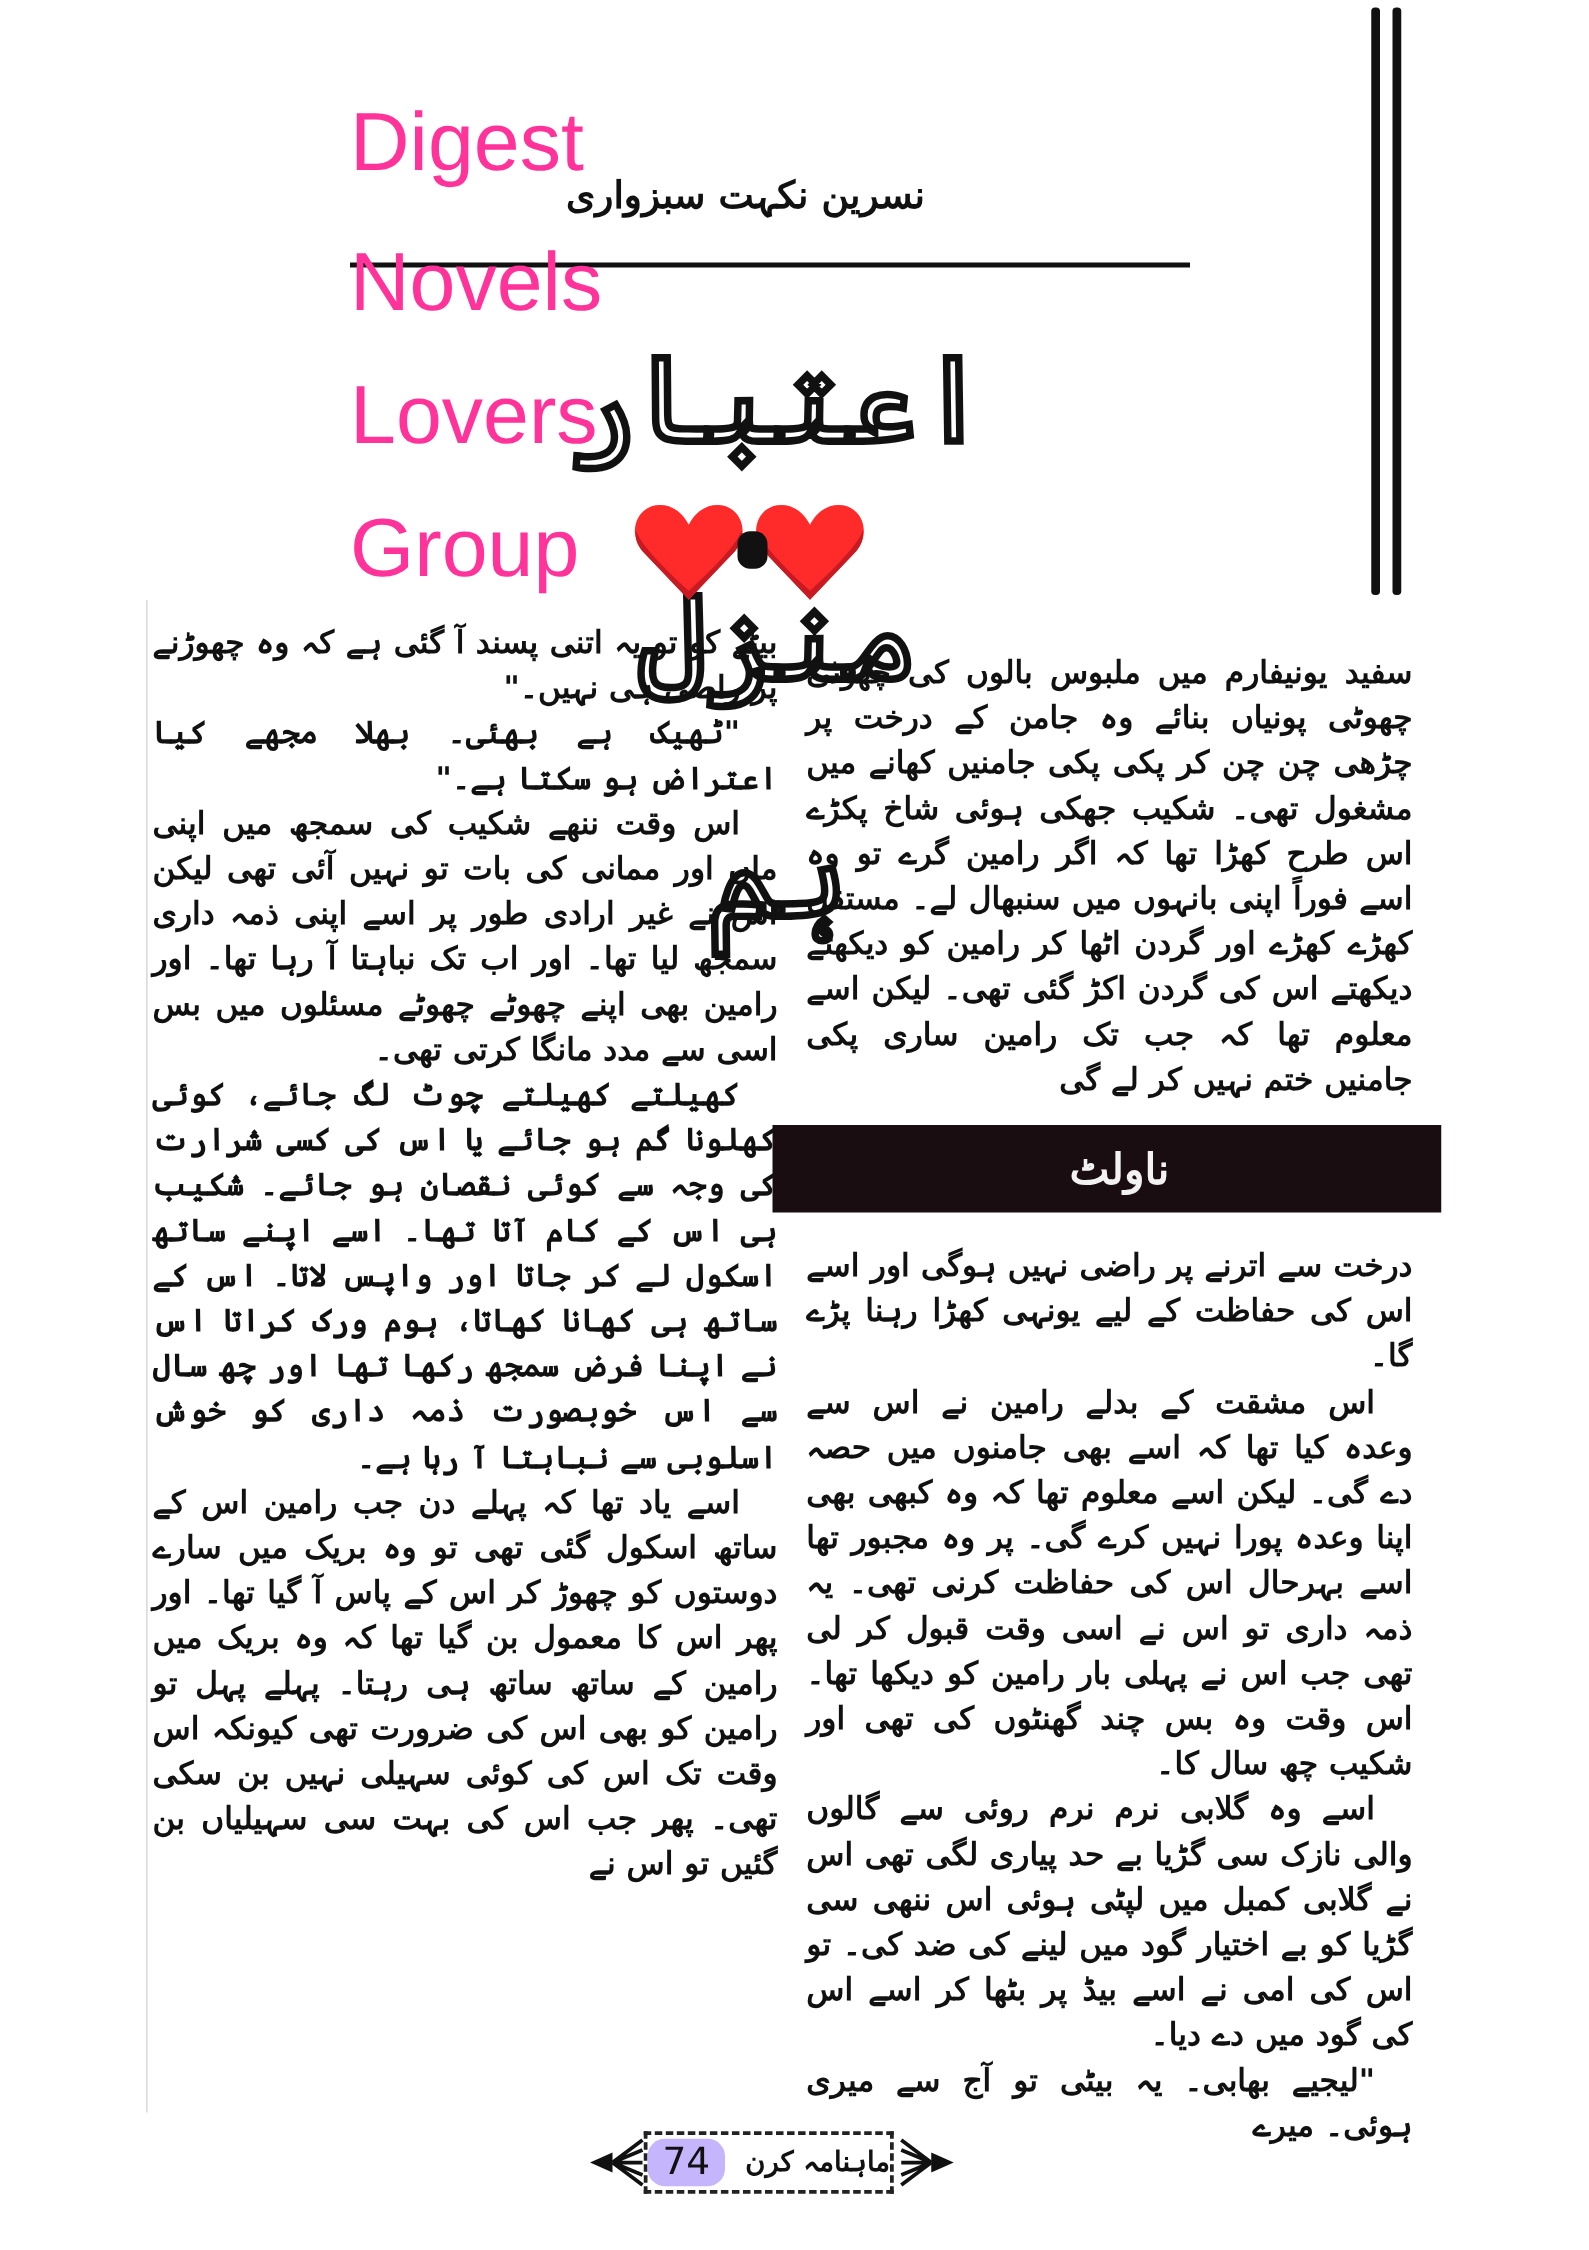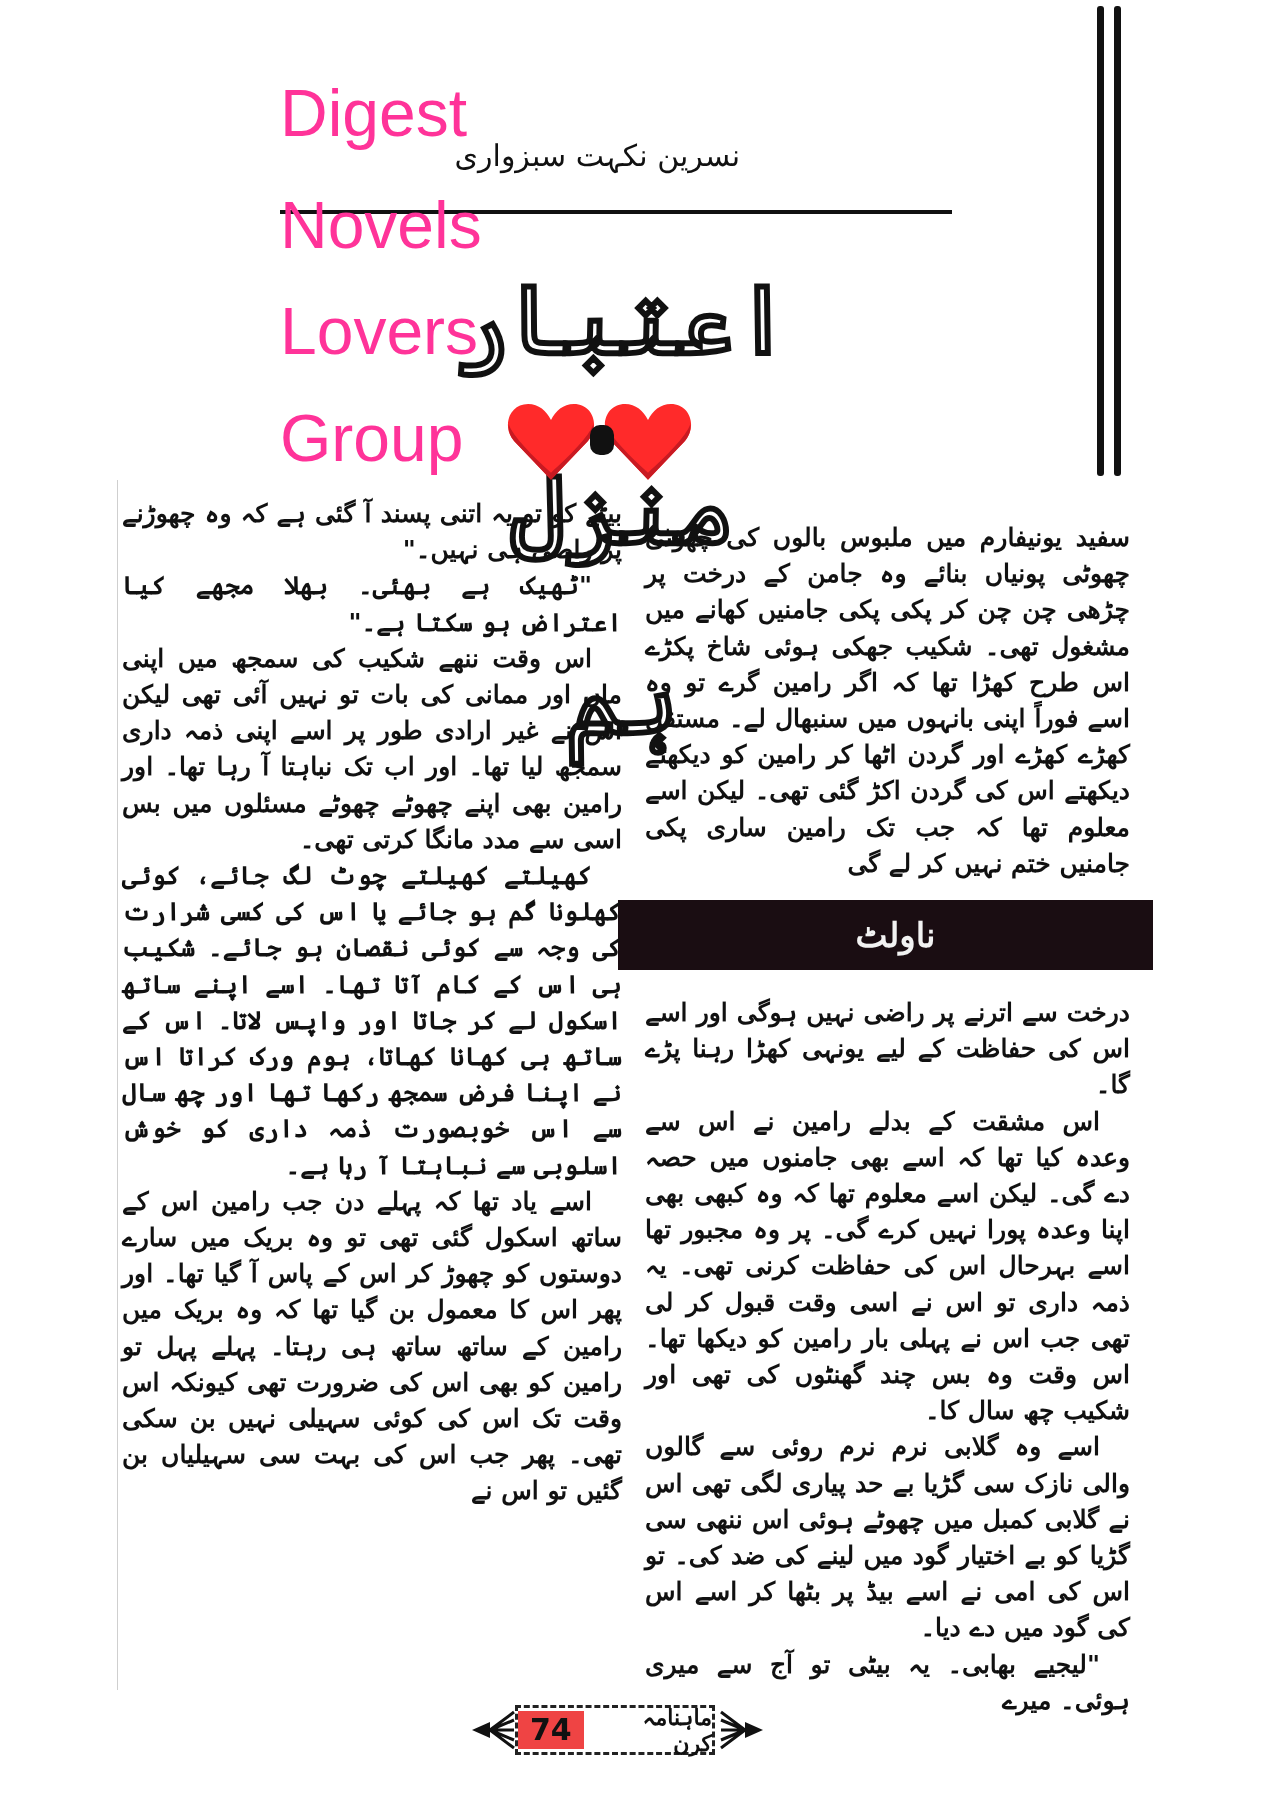--- a/index.html
+++ b/index.html
@@ -5,21 +5,21 @@
     html, body { margin: 0; padding: 0; }
     body {
       width: 1271px; height: 1800px; background: #ffffff;
       position: relative; overflow: hidden;
       font-family: "DejaVu Sans", sans-serif; color: #111;
     }
     .abs { position: absolute; }
     .vbar { position: absolute; top: 6px; width: 7px; height: 470px; background: #111; border-radius: 3px; }
     .author {
       position: absolute; left: 450px; top: 138px; width: 290px; text-align: right;
-      direction: rtl; font-family: "DejaVu Serif", serif; font-weight: normal; font-size: 30px; color: #111;
+      direction: rtl; font-family: "DejaVu Serif", serif; font-weight: bold; font-size: 30px; color: #111;
     }
     .author-rule { position: absolute; left: 280px; top: 210px; width: 672px; height: 4px; background: #111; }
     .title-calli {
       position: absolute; left: 452px; top: 225px; width: 340px; height: 200px;
       direction: rtl; text-align: center; font-family: "DejaVu Serif", serif; font-size: 96px; line-height: 190px;
       color: #fff; -webkit-text-stroke: 3px #111; font-weight: bold; letter-spacing: -6px;
     }
     .wm {
       position: absolute; left: 280px; font-family: "Liberation Sans", sans-serif; font-size: 66px;
       color: #ff3399; line-height: 1; white-space: nowrap;
@@ -38,21 +38,21 @@
     .banner {
       position: absolute; left: 618px; top: 900px; width: 515px; height: 70px; background: #1a0d12;
       display: flex; align-items: center; justify-content: center; padding-left: 20px;
     }
     .banner span { direction: rtl; font-family: "DejaVu Serif", serif; font-size: 34px; color: #f2f2f2; font-weight: bold; }
     .footer {
       position: absolute; left: 515px; top: 1705px; width: 200px; height: 50px;
       border: 3px dashed #222; display: flex; align-items: center; justify-content: center; gap: 16px; box-sizing: border-box;
     }
     .pg {
-      background: #ef4444; font-family: "DejaVu Sans", sans-serif; font-weight: bold; font-size: 30px; padding: 0 12px; line-height: 38px;
+      background: #c4b5fd; font-family: "DejaVu Sans", sans-serif; font-weight: normal; font-size: 30px; padding: 0 12px; line-height: 38px; border-radius: 14px;
     }
     .mag { direction: rtl; font-family: "DejaVu Serif", serif; font-weight: bold; font-size: 22px; }
     .orn { position: absolute; top: 1710px; width: 46px; height: 40px; }
   </style>
 </head>
 <body>
 
 <div class="vbar" style="left:1097px;"></div>
 <div class="vbar" style="left:1114px;"></div>
 
@@ -82,21 +82,21 @@
   <p>سفید یونیفارم میں ملبوس بالوں کی چھوٹی چھوٹی پونیاں بنائے وہ جامن کے درخت پر چڑھی چن چن کر پکی پکی جامنیں کھانے میں مشغول تھی۔ شکیب جھکی ہوئی شاخ پکڑے اس طرح کھڑا تھا کہ اگر رامین گرے تو وہ اسے فوراً اپنی بانہوں میں سنبھال لے۔ مستقل کھڑے کھڑے اور گردن اٹھا کر رامین کو دیکھتے دیکھتے اس کی گردن اکڑ گئی تھی۔ لیکن اسے معلوم تھا کہ جب تک رامین ساری پکی جامنیں ختم نہیں کر لے گی</p>
 </div>
 
 <div class="banner">
   <span>ناولٹ</span>
 </div>
 
 <div class="col col-right-bot">
   <p>درخت سے اترنے پر راضی نہیں ہوگی اور اسے اس کی حفاظت کے لیے یونہی کھڑا رہنا پڑے گا۔</p>
   <p class="ind">اس مشقت کے بدلے رامین نے اس سے وعدہ کیا تھا کہ اسے بھی جامنوں میں حصہ دے گی۔ لیکن اسے معلوم تھا کہ وہ کبھی بھی اپنا وعدہ پورا نہیں کرے گی۔ پر وہ مجبور تھا اسے بہرحال اس کی حفاظت کرنی تھی۔ یہ ذمہ داری تو اس نے اسی وقت قبول کر لی تھی جب اس نے پہلی بار رامین کو دیکھا تھا۔ اس وقت وہ بس چند گھنٹوں کی تھی اور شکیب چھ سال کا۔</p>
-  <p class="ind">اسے وہ گلابی نرم نرم روئی سے گالوں والی نازک سی گڑیا بے حد پیاری لگی تھی اس نے گلابی کمبل میں چھوٹے ہوئی اس ننھی سی گڑیا کو بے اختیار گود میں لینے کی ضد کی۔ تو اس کی امی نے اسے بیڈ پر بٹھا کر اسے اس کی گود میں دے دیا۔</p>
+  <p class="ind">اسے وہ گلابی نرم نرم روئی سے گالوں والی نازک سی گڑیا بے حد پیاری لگی تھی اس نے گلابی کمبل میں لپٹی ہوئی اس ننھی سی گڑیا کو بے اختیار گود میں لینے کی ضد کی۔ تو اس کی امی نے اسے بیڈ پر بٹھا کر اسے اس کی گود میں دے دیا۔</p>
   <p class="ind">"لیجیے بھابی۔ یہ بیٹی تو آج سے میری ہوئی۔ میرے</p>
 </div>
 
 <div class="col col-left">
   <p>بیٹے کو تو یہ اتنی پسند آ گئی ہے کہ وہ چھوڑنے پر راضی ہی نہیں۔"</p>
   <p class="ind">"ٹھیک ہے بھئی۔ بھلا مجھے کیا اعتراض ہو سکتا ہے۔"</p>
   <p class="ind">اس وقت ننھے شکیب کی سمجھ میں اپنی ماں اور ممانی کی بات تو نہیں آئی تھی لیکن اس نے غیر ارادی طور پر اسے اپنی ذمہ داری سمجھ لیا تھا۔ اور اب تک نباہتا آ رہا تھا۔ اور رامین بھی اپنے چھوٹے چھوٹے مسئلوں میں بس اسی سے مدد مانگا کرتی تھی۔</p>
   <p class="ind">کھیلتے کھیلتے چوٹ لگ جائے، کوئی کھلونا گم ہو جائے یا اس کی کسی شرارت کی وجہ سے کوئی نقصان ہو جائے۔ شکیب ہی اس کے کام آتا تھا۔ اسے اپنے ساتھ اسکول لے کر جاتا اور واپس لاتا۔ اس کے ساتھ ہی کھانا کھاتا، ہوم ورک کراتا اس نے اپنا فرض سمجھ رکھا تھا اور چھ سال سے اس خوبصورت ذمہ داری کو خوش اسلوبی سے نباہتا آ رہا ہے۔</p>
   <p class="ind">اسے یاد تھا کہ پہلے دن جب رامین اس کے ساتھ اسکول گئی تھی تو وہ بریک میں سارے دوستوں کو چھوڑ کر اس کے پاس آ گیا تھا۔ اور پھر اس کا معمول بن گیا تھا کہ وہ بریک میں رامین کے ساتھ ساتھ ہی رہتا۔ پہلے پہل تو رامین کو بھی اس کی ضرورت تھی کیونکہ اس وقت تک اس کی کوئی سہیلی نہیں بن سکی تھی۔ پھر جب اس کی بہت سی سہیلیاں بن گئیں تو اس نے</p>
 </div>

